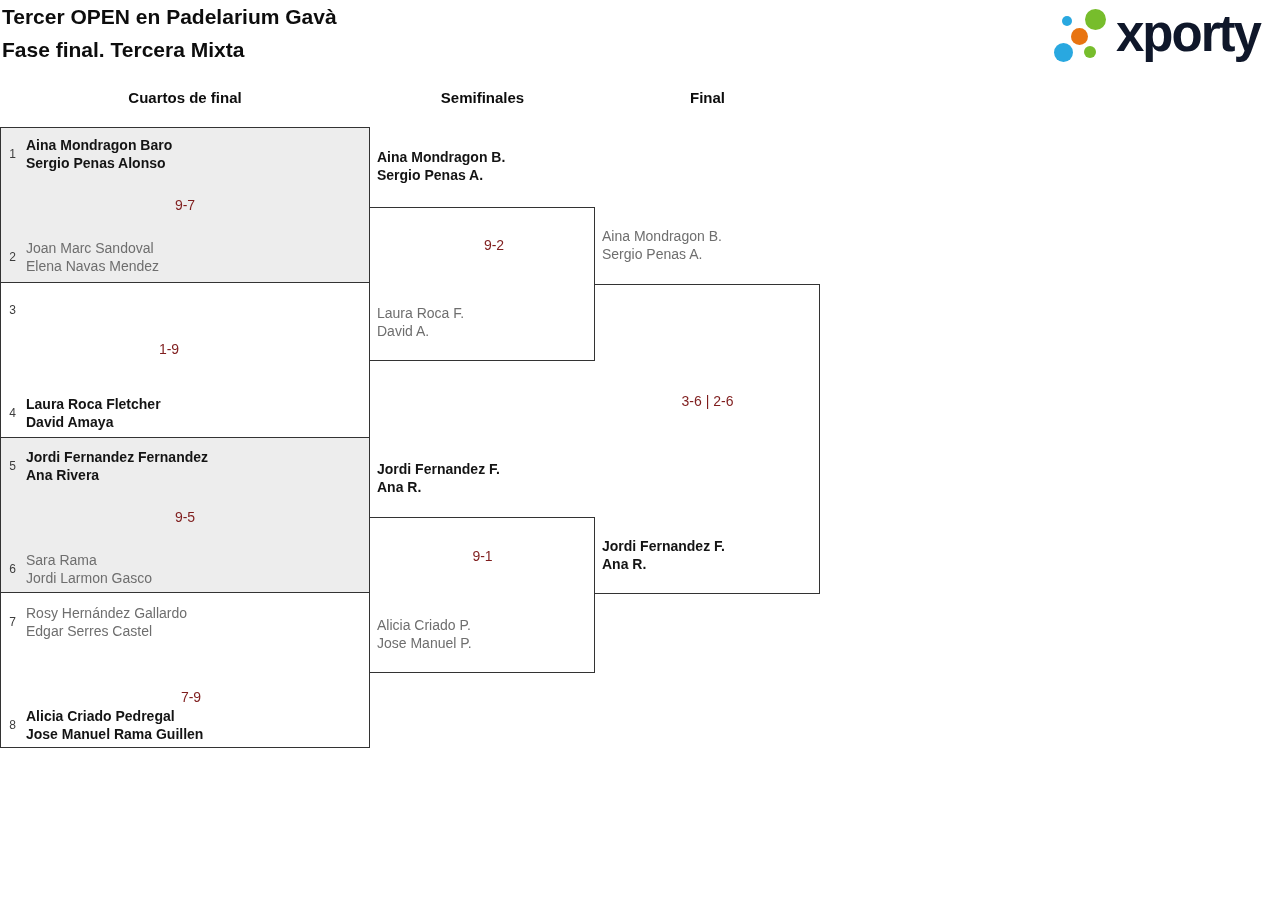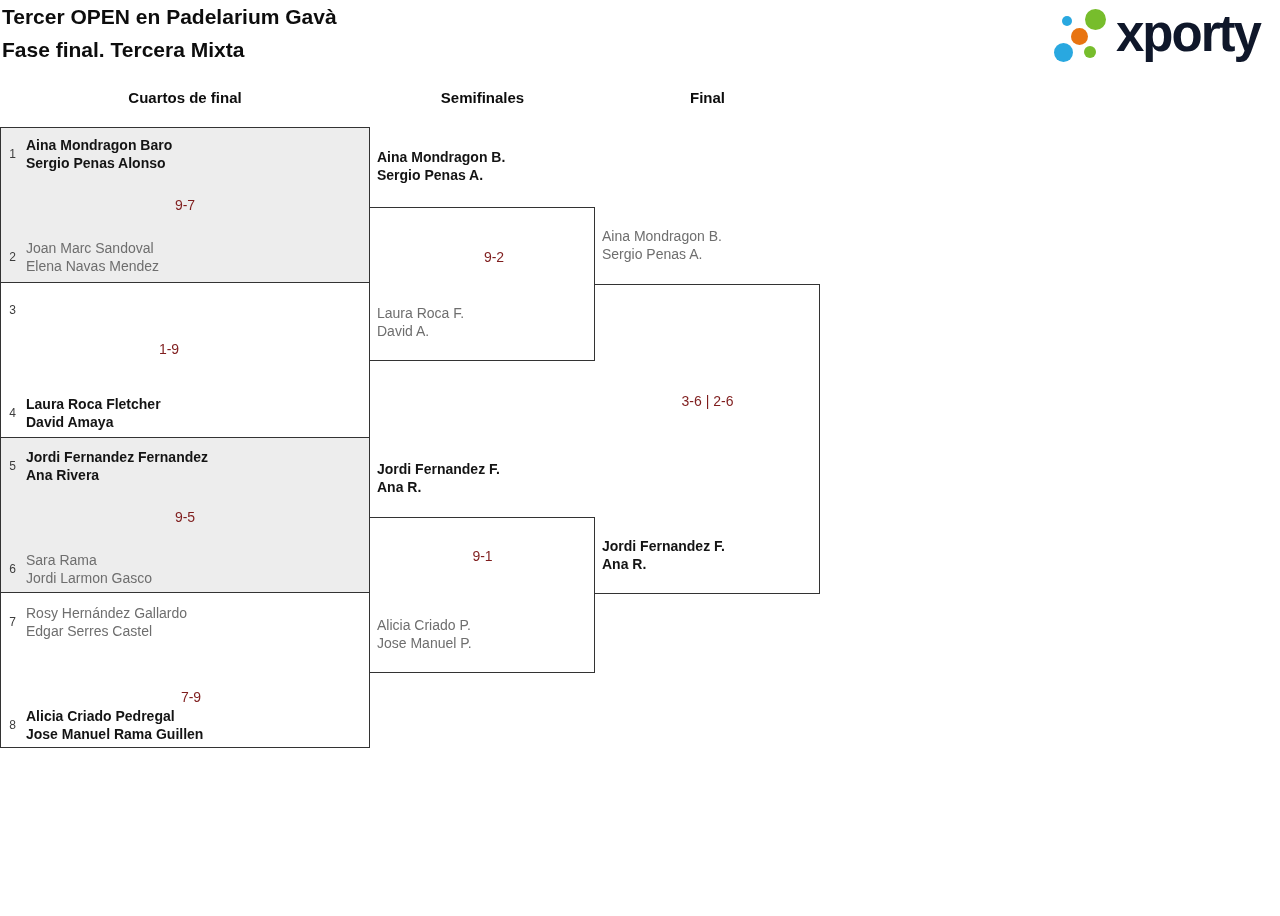--- a/index.html
+++ b/index.html
@@ -93,21 +93,21 @@
   <div class="seed" style="top:716px">8</div>
   <div class="team win" style="left:26px;top:707px">
     <div>Alicia Criado Pedregal</div>
     <div>Jose Manuel Rama Guillen</div>
   </div>
 
   <div class="team win" style="left:377px;top:148px">
     <div>Aina Mondragon B.</div>
     <div>Sergio Penas A.</div>
   </div>
-  <div class="score" style="left:370px;top:248px;width:248px">9-2</div>
+  <div class="score" style="left:370px;top:236px;width:248px">9-2</div>
   <div class="team lose" style="left:377px;top:304px">
     <div>Laura Roca F.</div>
     <div>David A.</div>
   </div>
 
   <div class="team win" style="left:377px;top:460px">
     <div>Jordi Fernandez F.</div>
     <div>Ana R.</div>
   </div>
   <div class="score" style="left:370px;top:547px;width:225px">9-1</div>

